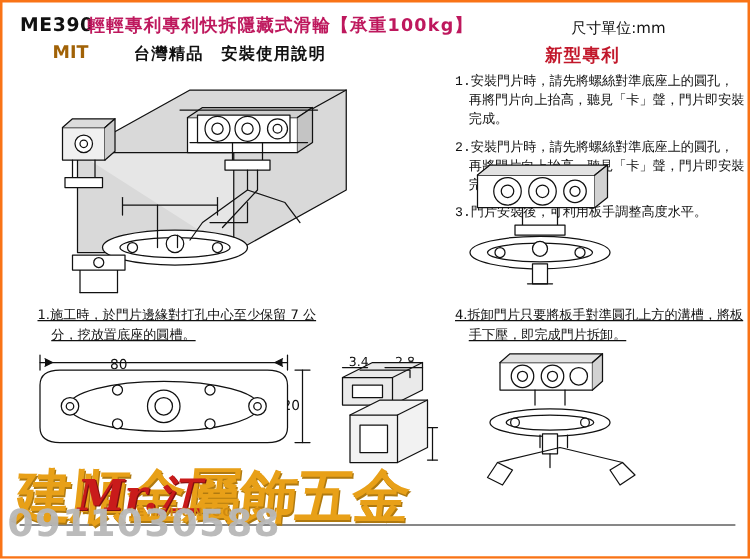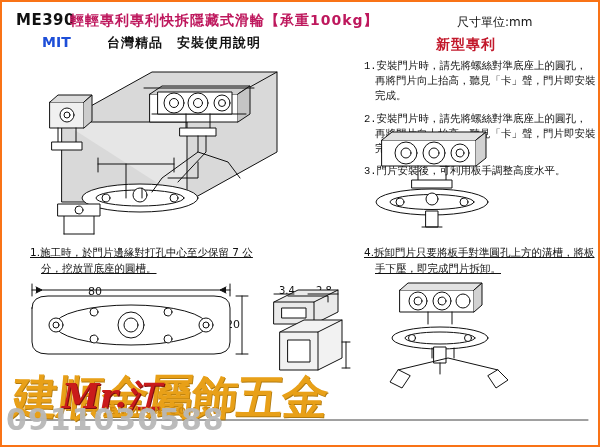--- a/index.html
+++ b/index.html
@@ -14,21 +14,21 @@
     position:absolute;left:0;top:0;width:600px;height:447px;
     box-sizing:border-box;
     border:2px solid #f97316;
     background:#fff;
   }
   .abs{position:absolute;}
   
   .hdr-code{left:14px;top:9px;font-size:15px;font-weight:bold;letter-spacing:0.5px;color:#111;}
   .hdr-title{left:68px;top:10px;font-size:14px;font-weight:bold;color:#be185d;letter-spacing:1px;}
   .hdr-unit{left:455px;top:12px;font-size:12px;color:#111;}
-  .hdr-mit{left:40px;top:32px;font-size:14px;font-weight:bold;color:#1d4ed8;}
+  .hdr-mit{left:40px;top:32px;font-size:14px;font-weight:bold;color:#a16207;}
   .hdr-sub{left:105px;top:32px;font-size:13px;font-weight:bold;color:#111;letter-spacing:1px;}
   .hdr-new{left:434px;top:34px;font-size:14px;font-weight:bold;color:#c2182b;letter-spacing:1px;}
   
   .rlist{left:362px;top:57px;width:232px;font-size:10.5px;line-height:1.45;color:#111;}
   .rlist p{margin:0 0 7px 0;text-indent:-11px;padding-left:11px;font-family:Liberation Mono, monospace;}
   
   .note1{left:28px;top:243px;width:230px;font-size:10.5px;line-height:1.5;color:#111;}
   .note4{left:362px;top:243px;width:235px;font-size:10.5px;line-height:1.5;color:#111;}
   .note1 p,.note4 p{margin:0;text-indent:-11px;padding-left:11px;text-decoration:underline;}
   

